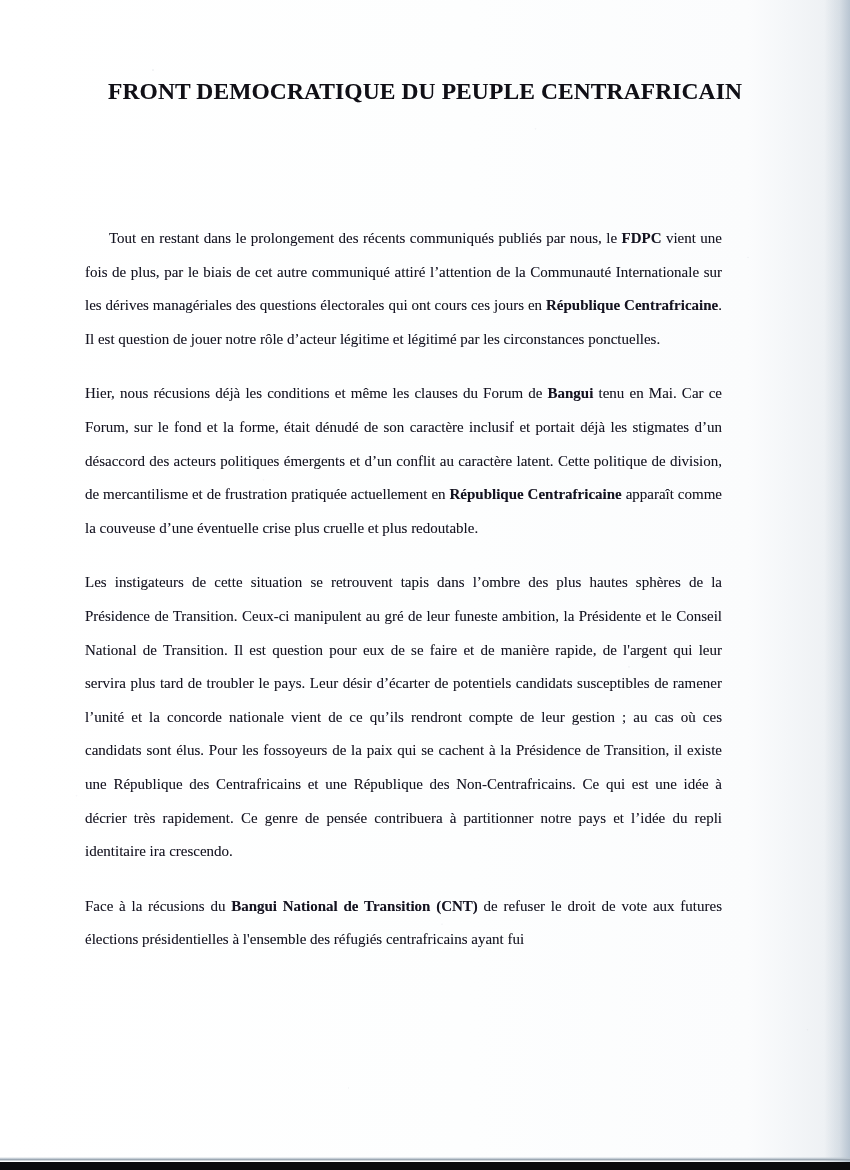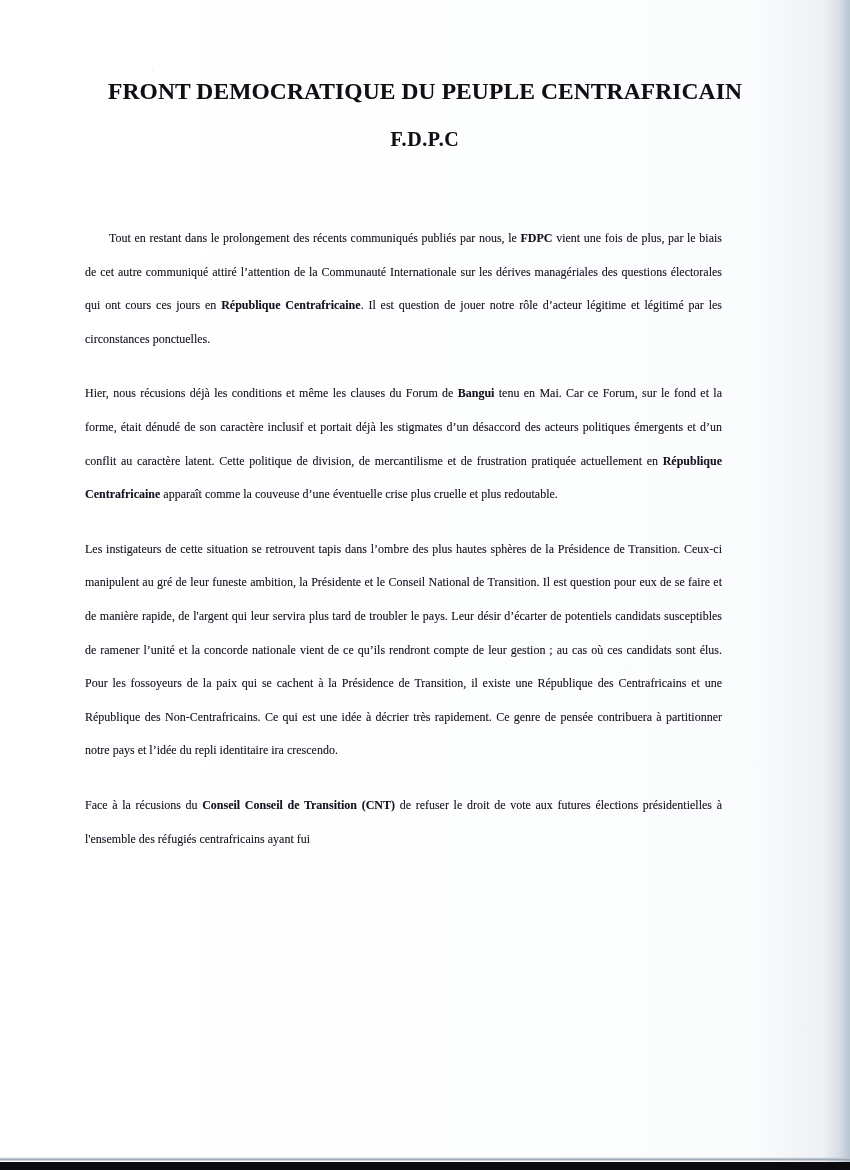--- a/index.html
+++ b/index.html
@@ -115,21 +115,21 @@
   }
 
   .body-block {
     position: absolute;
     left: 85px;
     top: 222px;
     width: 637px;
   }
 
   .para {
-    font-size: 12px;
+    font-size: 15px;
     line-height: 33.6px;
     text-align: justify;
     text-justify: inter-word;
     color: #141320;
     margin: 0 0 21px 0;
     -webkit-hyphens: none;
     hyphens: none;
   }
   .para.indented {
     text-indent: 24px;
@@ -153,23 +153,22 @@
   <div class="scan-noise"></div>
   <div class="scan-rightshade"></div>
   <div class="scan-rule"></div>
   <div class="scan-blackbar"></div>
 </div>
 
 <div class="sheet">
 
   <div class="org-title">FRONT DEMOCRATIQUE DU PEUPLE CENTRAFRICAIN</div>
 
-  <div class="org-abbrev">F.D.P.C</div>
 
 
   <div class="body-block" id="body-block">
       <p class="para indented"><span>Tout en restant dans le prolongement des récents communiqués publiés par nous, le </span><b>FDPC</b><span> vient une fois de plus, par le biais de cet autre communiqué attiré l’attention de la Communauté Internationale sur  les dérives managériales des questions électorales qui ont cours ces jours en </span><b>République Centrafricaine</b><span>. Il est question de jouer notre rôle d’acteur légitime et légitimé par les circonstances ponctuelles.</span></p>
       <p class="para"><span>Hier, nous récusions déjà les conditions et même les clauses du Forum de </span><b>Bangui</b><span> tenu en Mai. Car ce Forum, sur le fond et la forme, était dénudé de son caractère inclusif et portait déjà les stigmates d’un désaccord  des acteurs politiques émergents et d’un conflit au caractère latent. Cette politique de division, de mercantilisme et de frustration pratiquée actuellement en </span><b>République Centrafricaine</b><span> apparaît comme la couveuse d’une éventuelle crise plus cruelle et plus redoutable.</span></p>
       <p class="para"><span>Les instigateurs de cette situation se retrouvent tapis dans l’ombre des plus hautes sphères de la Présidence de Transition. Ceux-ci manipulent au gré de leur funeste ambition, la Présidente et le Conseil National de Transition. Il est question pour eux de se faire et de manière rapide, de l'argent qui leur servira plus tard de troubler le pays. Leur désir d’écarter de potentiels candidats susceptibles de ramener l’unité et la concorde nationale vient de ce qu’ils rendront compte de leur gestion ; au cas où ces candidats sont élus. Pour les fossoyeurs de la paix qui se cachent à la Présidence de Transition,  il existe une République des Centrafricains et une République des Non-Centrafricains. Ce qui est une idée à décrier très rapidement. Ce genre de pensée contribuera à partitionner notre pays et l’idée du repli identitaire ira crescendo.</span></p>
-      <p class="para"><span>Face à la récusions du </span><b>Conseil Conseil de Transition (CNT)</b><span>  de refuser le droit de vote aux futures élections présidentielles à l'ensemble des réfugiés centrafricains ayant fui</span></p>
+      <p class="para"><span>Face à la récusions du </span><b>Bangui National de Transition (CNT)</b><span>  de refuser le droit de vote aux futures élections présidentielles à l'ensemble des réfugiés centrafricains ayant fui</span></p>
     </div>
 
 </div>
 
 </body></html>

